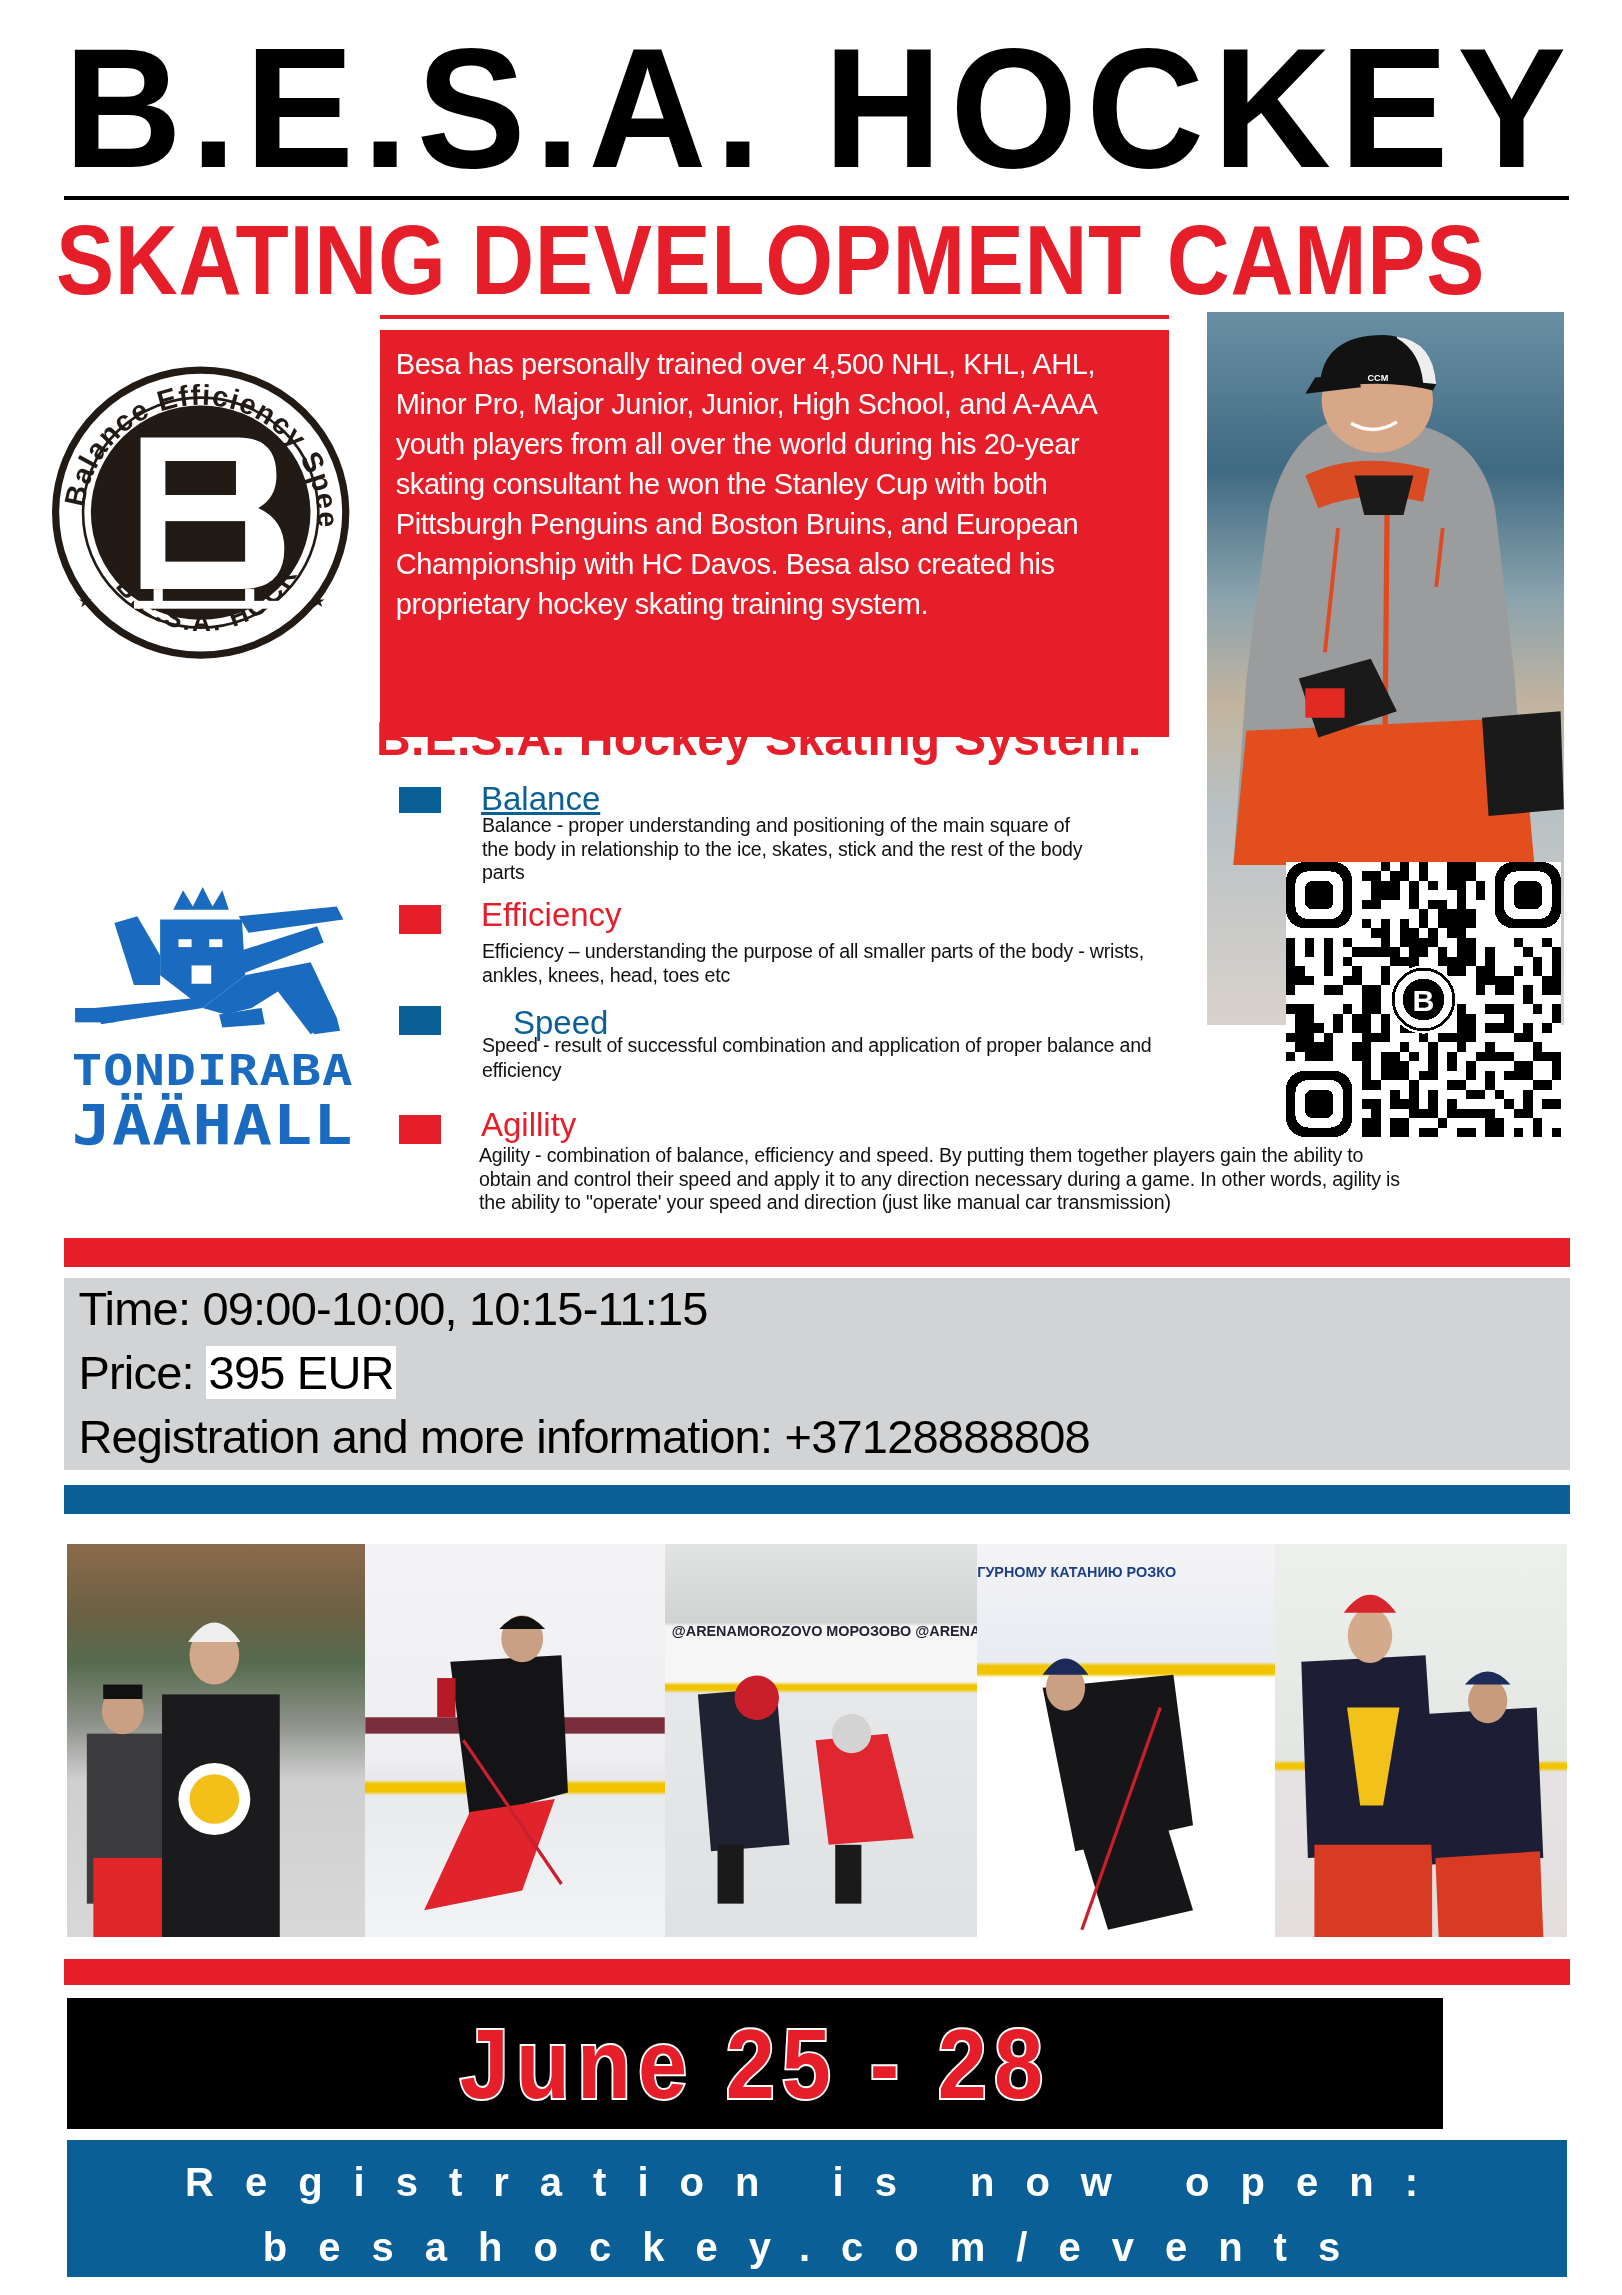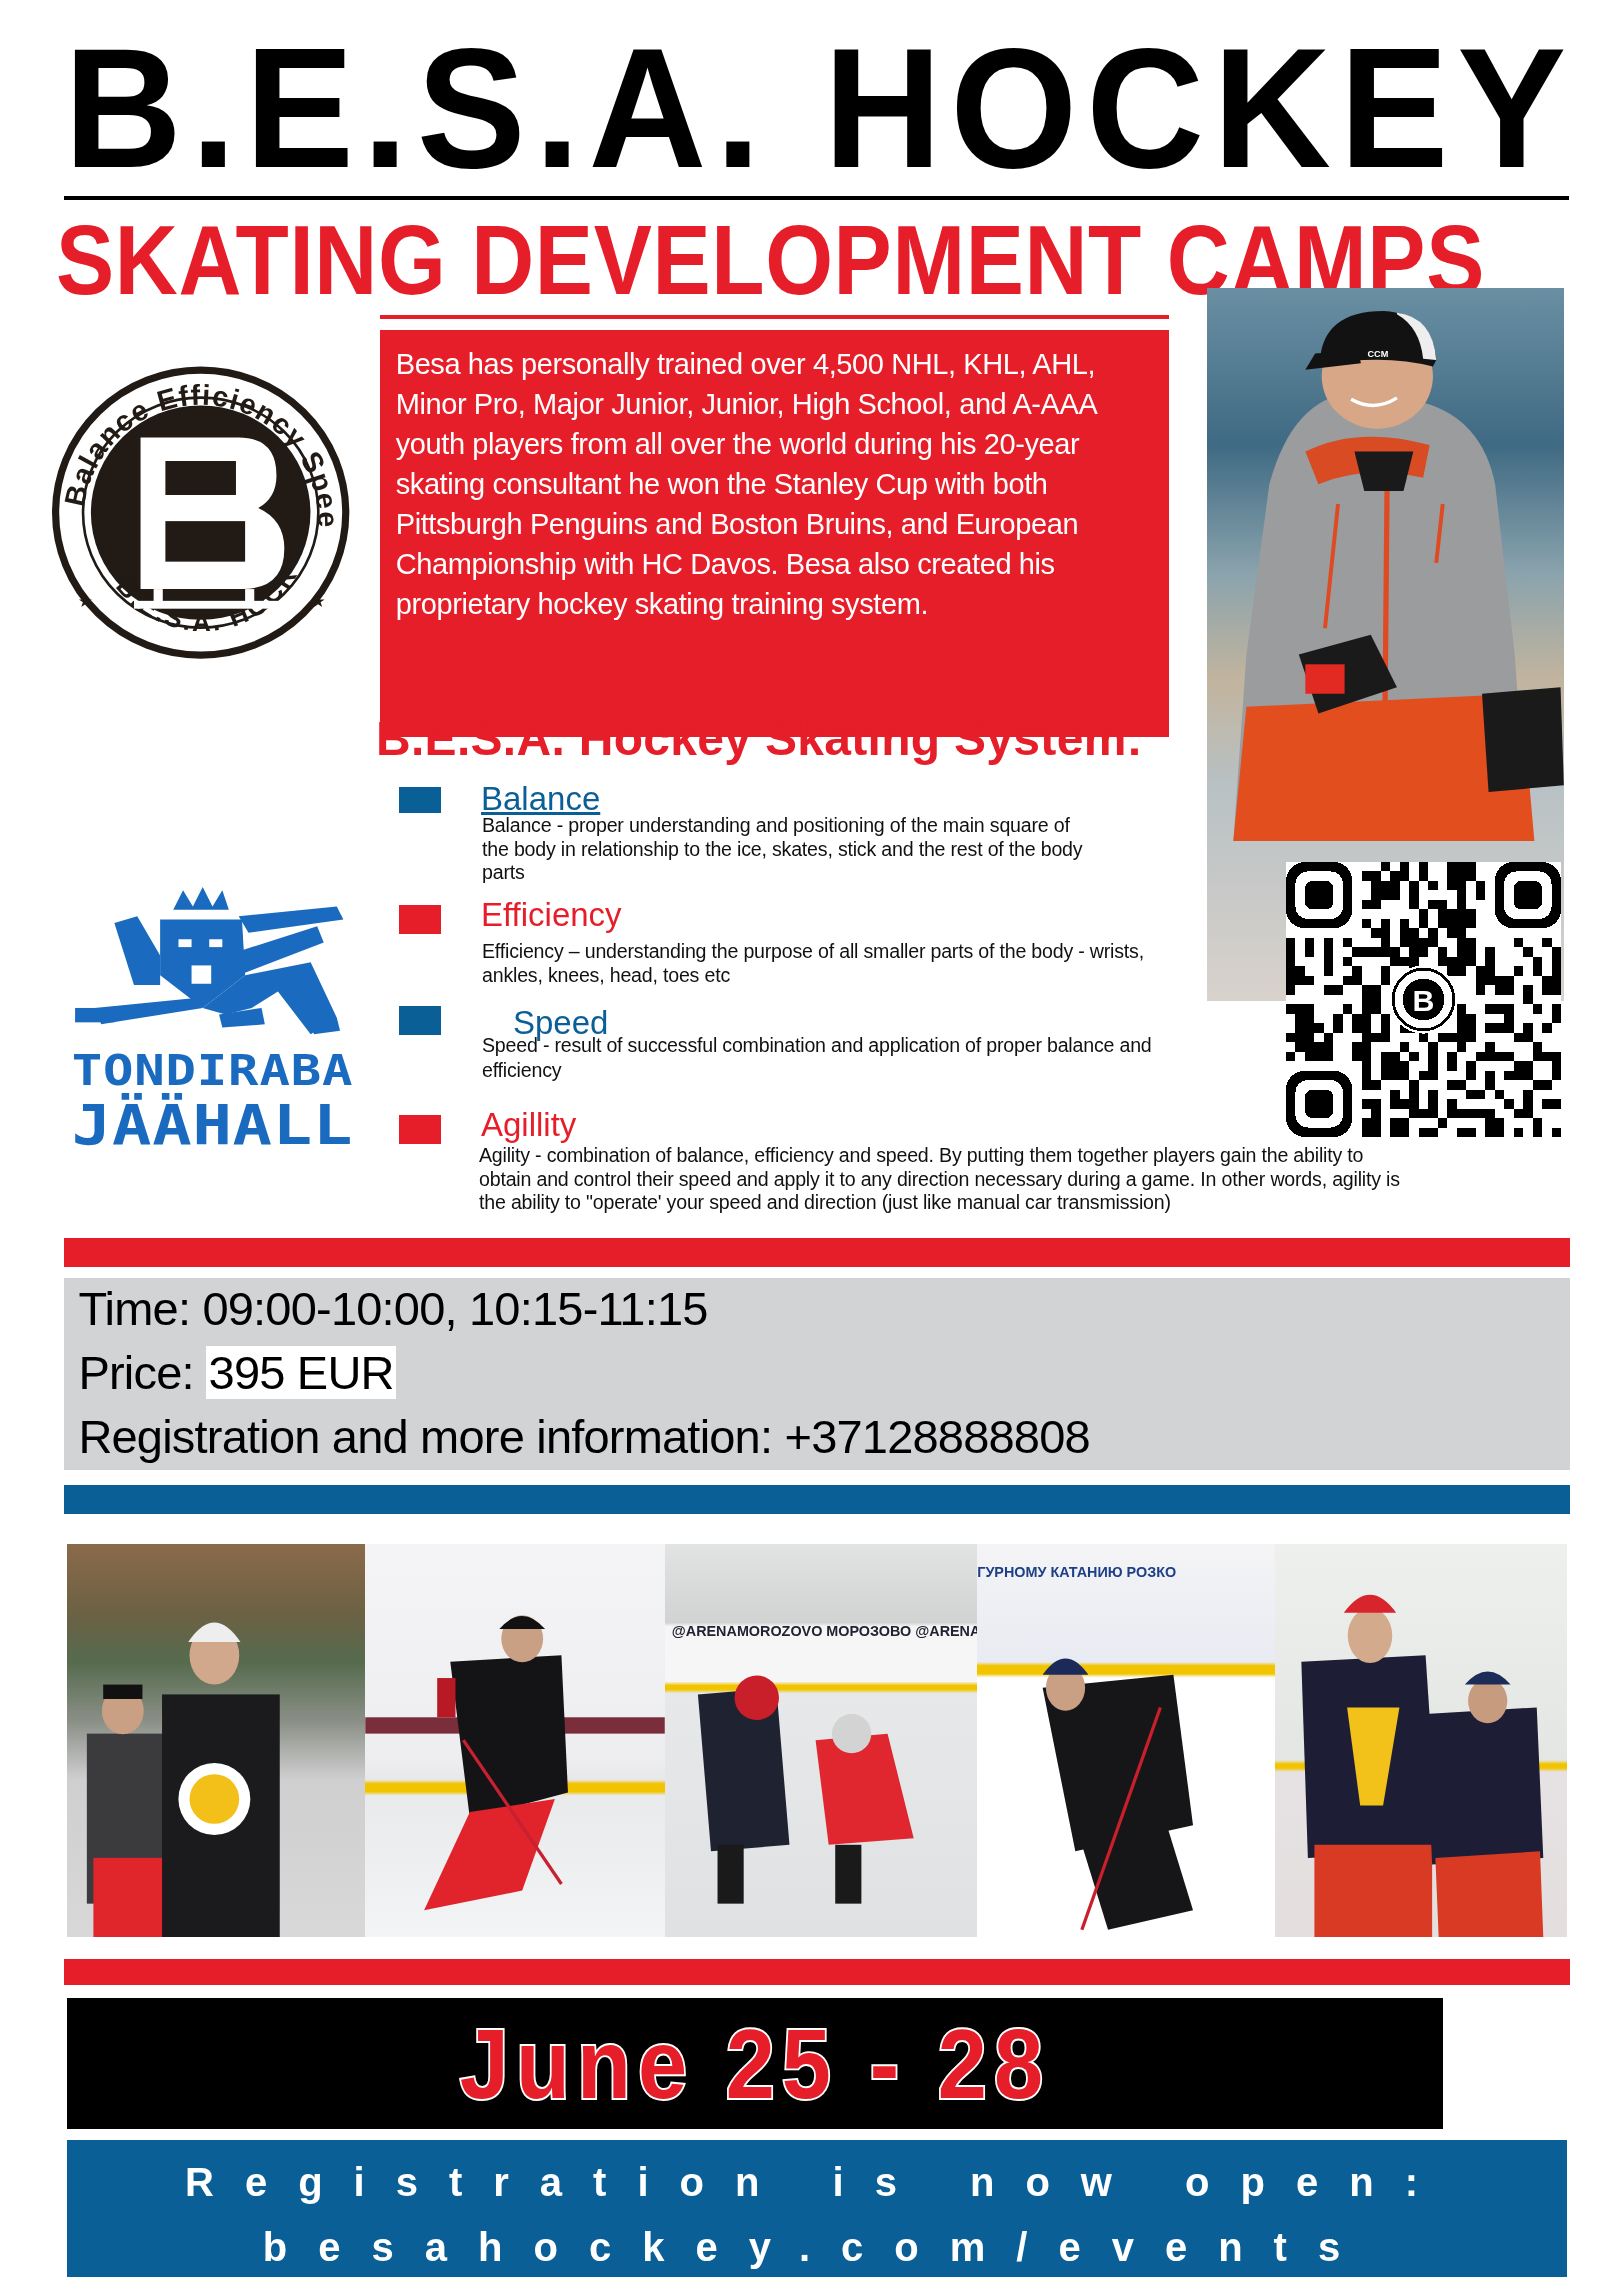--- a/index.html
+++ b/index.html
@@ -29,21 +29,21 @@
   .bio-box {
     left: 380px; top: 330px; width: 789px; height: 407px; background: #e61e2a;
     color: #fff; padding: 14.4px 13px 0 15.7px;
     font-size: 29px; line-height: 40px; letter-spacing: -0.4px;
   }
   .bio-box span { display: block; white-space: nowrap; }
   .bio-rule-b { left: 380px; top: 703px; width: 789px; height: 3.9px; background: #e61e2a; }
 
   
   .coach-photo {
-    left: 1207px; top: 288px; width: 357px; height: 713px; overflow: hidden;
+    left: 1207px; top: 312px; width: 357px; height: 713px; overflow: hidden;
     background: linear-gradient(180deg, #6a8fa3 0%, #3f6a83 22%, #8aa3ad 40%, #c2b49e 55%, #b8c1c4 70%, #d9d2cc 100%);
   }
 
   
   .system-title {
     left: 376px; top: 713px; width: 795px; height: 52px;
     font-weight: 700; font-size: 48px; line-height: 52px; color: #e61e2a; white-space: nowrap;
     letter-spacing: 0.3px;
   }
   .pillar { position: absolute; left: 399px; width: 1178px; }

